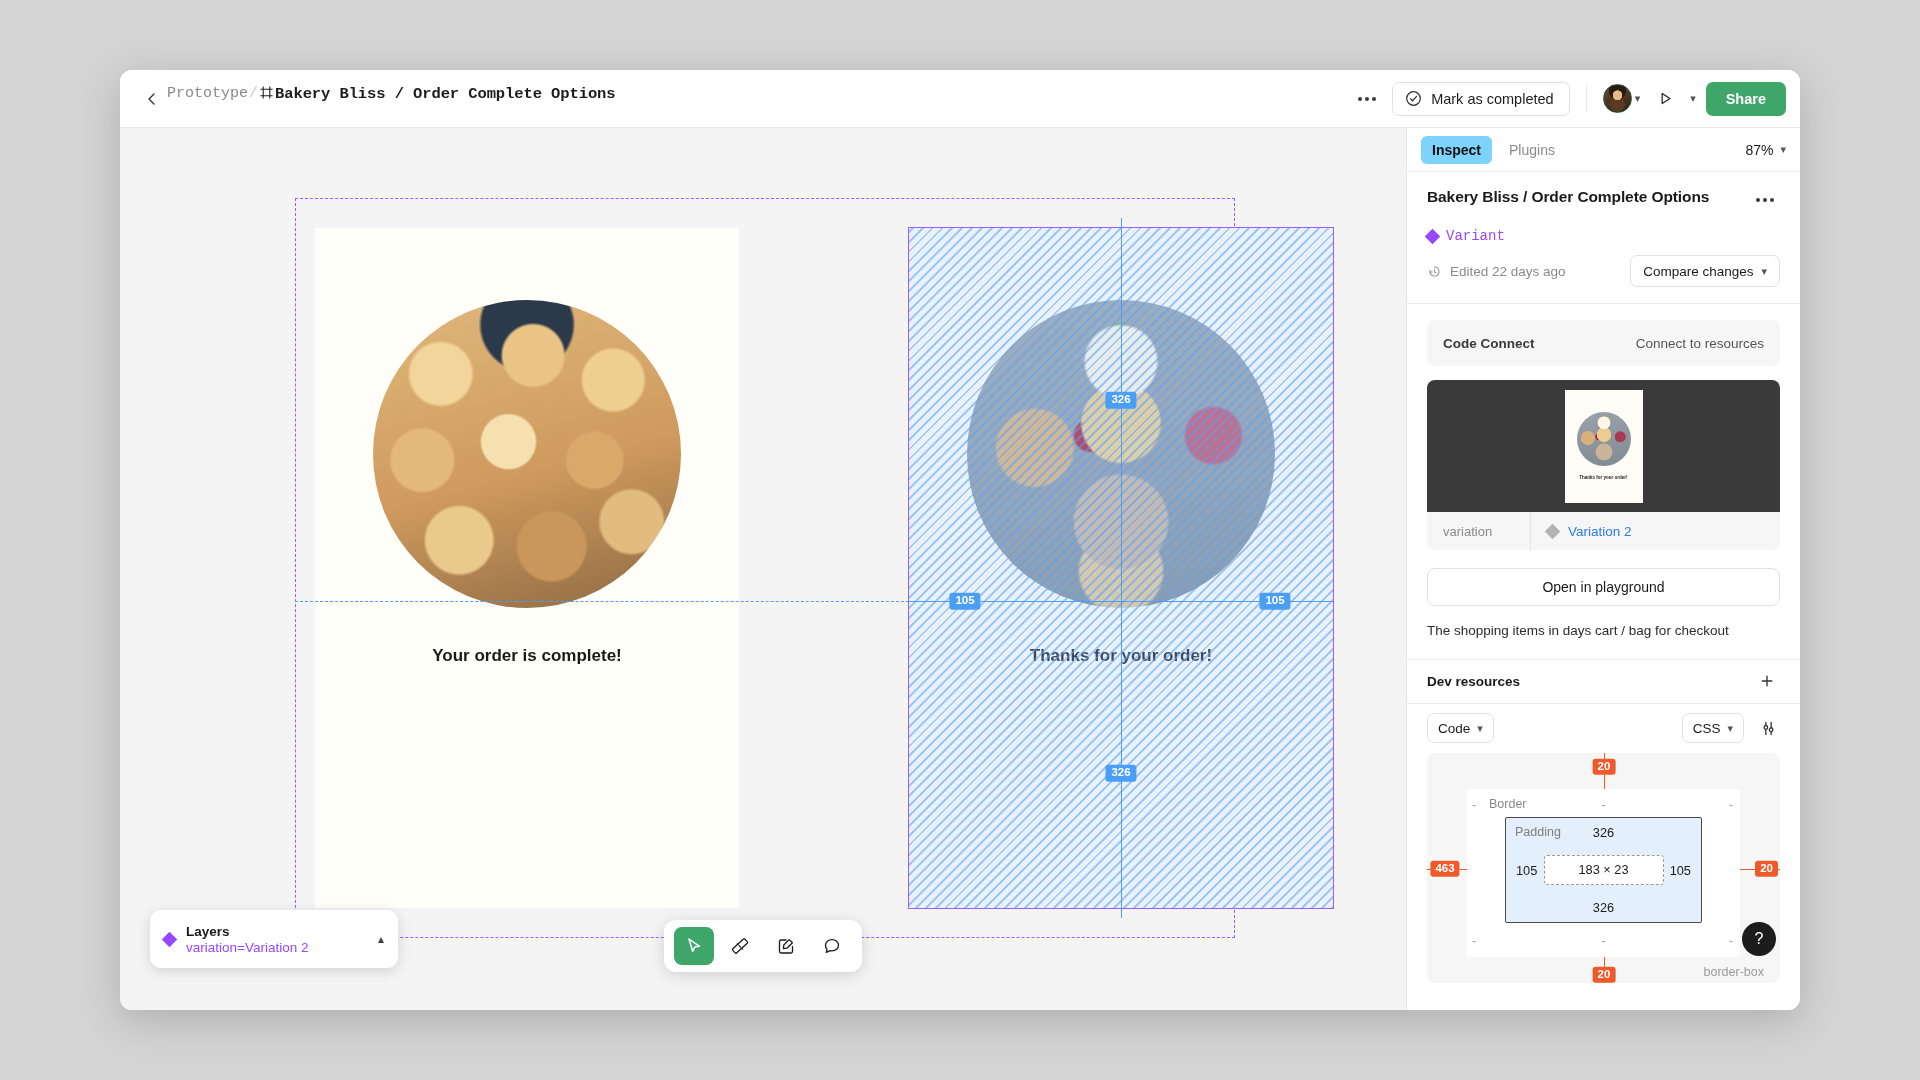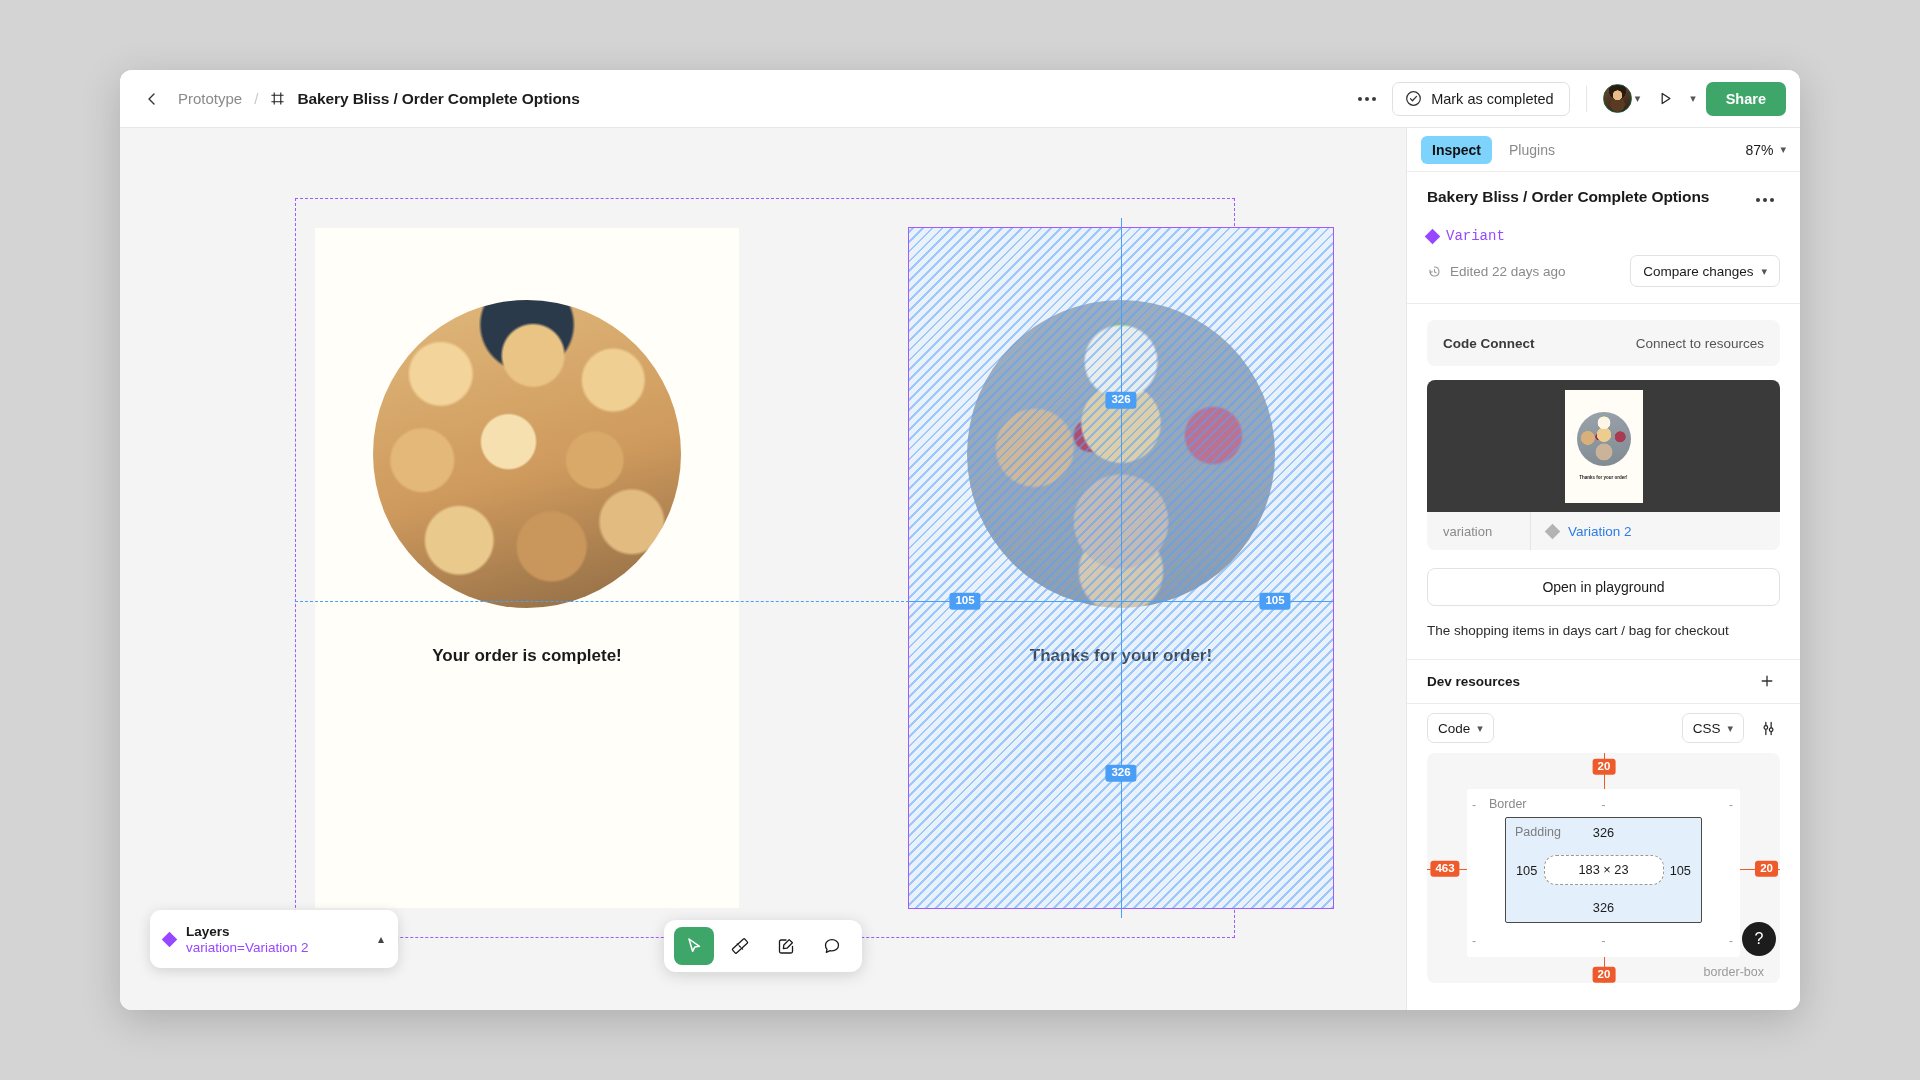--- a/index.html
+++ b/index.html
@@ -26,21 +26,21 @@
   
   #topbar {
     height: 58px;
     flex: 0 0 58px;
     display: flex;
     align-items: center;
     background: #fff;
     border-bottom: 1px solid #e6e6e6;
     padding: 0 14px 0 18px;
   }
-  .tb-left { display: flex; align-items: center; gap: 12px; flex: 0 0 auto; }
+  .tb-left { display: flex; align-items: flex-start; gap: 1px; flex: 0 0 auto; font-family: Liberation Mono, monospace; }
   .back-btn {
     width: 28px; height: 28px; display: flex; align-items: center; justify-content: center;
     border-radius: 5px; cursor: pointer; color: #333;
   }
   .crumb-proto { font-size: 15px; color: #8a8a8a; cursor: pointer; }
   .crumb-sep { font-size: 15px; color: #c9c9c9; }
   .frame-icon { display: flex; align-items: center; color: #222; }
   .crumb-title { font-size: 15.5px; font-weight: bold; color: #1c1c1c; letter-spacing: -0.1px; }
   .tb-spacer { flex: 1 1 auto; }
   .tb-right { display: flex; align-items: center; gap: 10px; }
@@ -320,21 +320,21 @@
     position: absolute; left: 22px; top: 8px; font-size: 12.5px; color: #8a8a8a;
   }
   .bm-padding {
     position: absolute; left: 38px; top: 28px; right: 38px; bottom: 34px;
     background: #e3f0fb; border: 1.4px solid #4a4a4a; border-radius: 2px;
   }
   .bm-padding-label { position: absolute; left: 9px; top: 7px; font-size: 12.5px; color: #7d7d7d; }
   .bm-content {
     position: absolute; left: 50%; top: 50%; transform: translate(-50%,-50%);
     width: 120px; height: 30px; background: #fff;
-    border: 1.3px dashed #9a9a9a; border-radius: 12px;
+    border: 1.3px dashed #9a9a9a; border-radius: 3px;
     display: flex; align-items: center; justify-content: center;
     font-size: 12.8px; color: #1a1a1a;
   }
   .bm-num { position: absolute; font-size: 12.8px; color: #1a1a1a; }
   .bm-dash { position: absolute; font-size: 12px; color: #9a9a9a; }
   .bm-chip {
     position: absolute; background: #ef5a2b; color: #fff;
     font-size: 11.5px; font-weight: bold; padding: 2px 5px 3px; border-radius: 3px;
     line-height: 1; transform: translate(-50%,-50%);
   }

